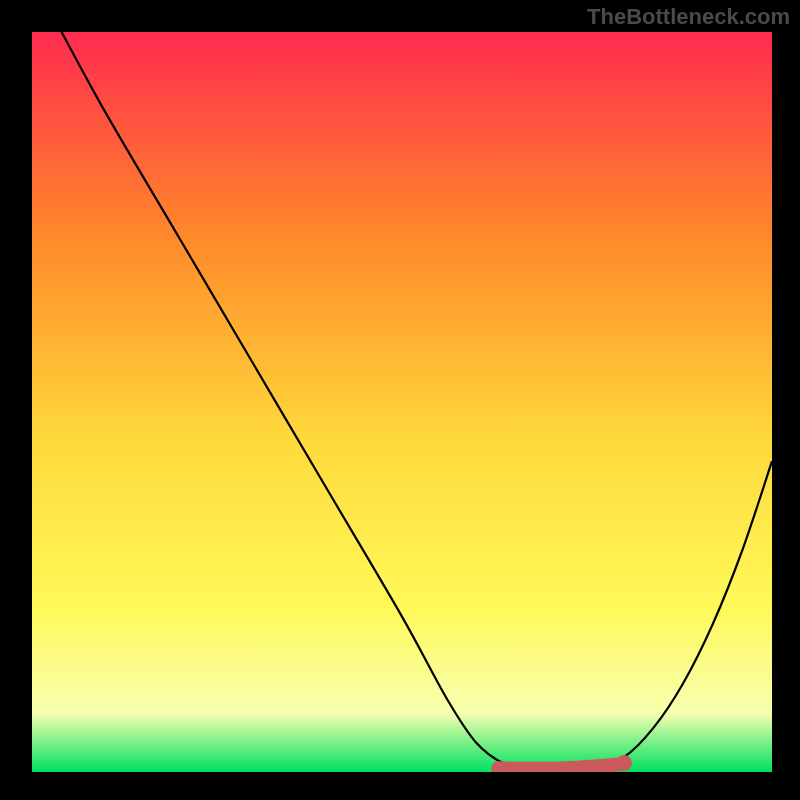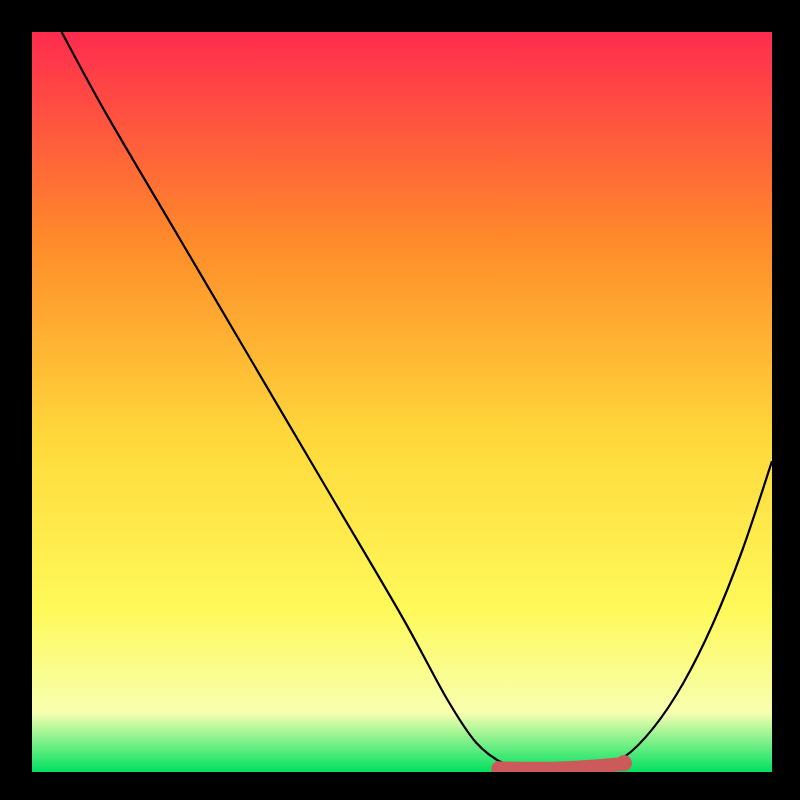--- a/index.html
+++ b/index.html
@@ -33,20 +33,21 @@
     top: 32px;
     width: 740px;
     height: 740px;
   }
   svg { display: block; }
 </style>
 </head>
 <body>
 
 <div class="frame">
+  <div class="watermark">TheBottleneck.com</div>
 
   <div class="plot-wrap">
     <svg id="plot-svg" width="740" height="740" viewBox="0 0 740 740">
       <defs>
         <linearGradient id="bg-grad" x1="0" y1="0" x2="0" y2="1">
           <stop id="g0" offset="0%" stop-color="#ff2b4f"></stop>
           <stop id="g1" offset="28%" stop-color="#ff8a2a"></stop>
           <stop id="g2" offset="55%" stop-color="#ffd93b"></stop>
           <stop id="g3" offset="78%" stop-color="#fff95a"></stop>
           <stop id="g4" offset="92%" stop-color="#f7ffb0"></stop>

